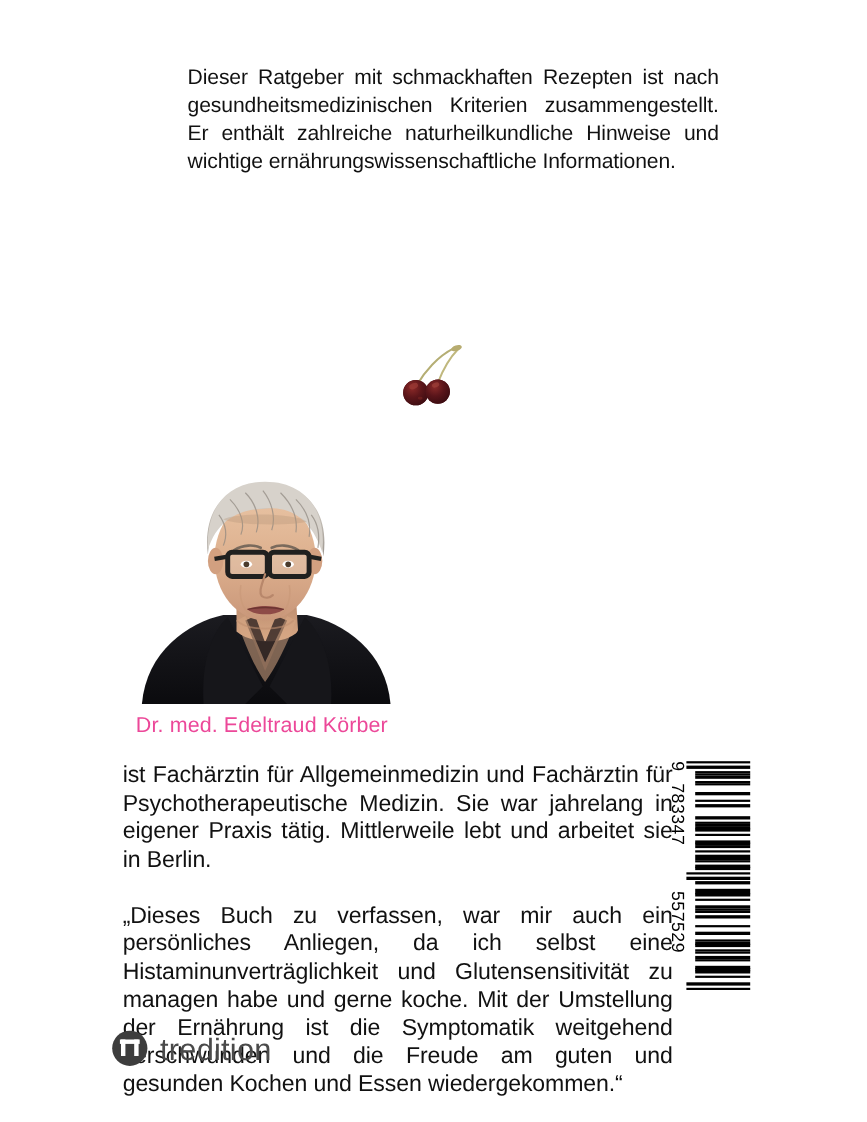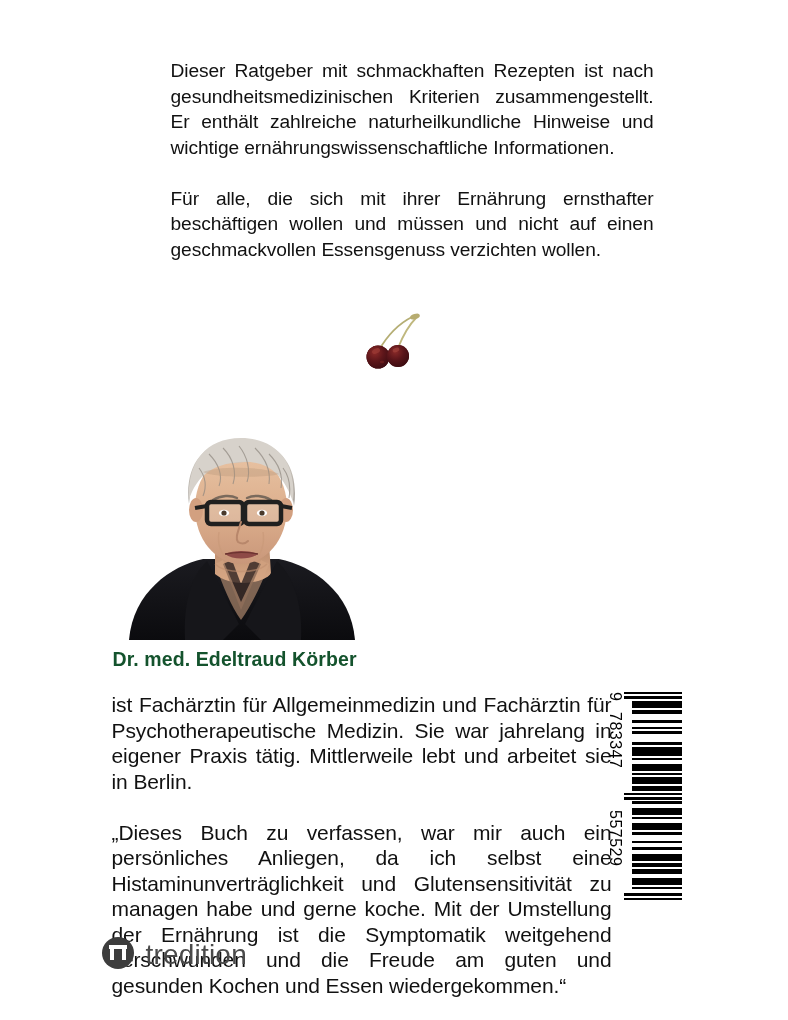--- a/index.html
+++ b/index.html
@@ -61,25 +61,25 @@
     width: 244px;
     height: 216px;
     background: #ffffff;
     overflow: hidden;
   }
   .portrait svg { display: block; }
 
   
   .author-name {
     position: absolute;
-    left: 73px;
+    left: 84px;
     top: 648px;
     font-size: 19.5px;
-    font-weight: bold;
-    color: #14532d;
+    font-weight: normal;
+    color: #ec4899;
     letter-spacing: 0.1px;
     white-space: nowrap;
   }
 
   
   .bio-block {
     position: absolute;
     left: 72px;
     top: 692px;
     width: 500px;
@@ -207,21 +207,20 @@
   }
 </style>
 </head>
 <body>
 
 <div class="page">
 
   <div class="blurb">
     <p>Dieser Ratgeber mit schmackhaften Rezepten ist nach gesundheitsmedizinischen Kriterien zusammengestellt. Er enthält zahlreiche naturheilkundliche Hinweise und wichtige ernährungswissenschaftliche Informationen.</p>
     <div class="gap"></div>
-    <p>Für alle, die sich mit ihrer Ernährung ernsthafter beschäftigen wollen und müssen und nicht auf einen geschmackvollen Essensgenuss verzichten wollen.</p>
   </div>
 
   <div class="cherries">
     <svg width="96" height="72" viewBox="0 0 96 72" xmlns="http://www.w3.org/2000/svg">
       <rect x="0" y="0" width="96" height="72" fill="#ffffff"></rect>
 
       <path d="M33 46 C 40 34, 52 20, 66 13" stroke="#b5ae74" stroke-width="1.8" fill="none" stroke-linecap="round"></path>
       <path d="M52 44 C 56 34, 62 22, 70 14" stroke="#c0b87e" stroke-width="1.8" fill="none" stroke-linecap="round"></path>
       <ellipse cx="69" cy="12.5" rx="5" ry="2.6" fill="#b7ac70" transform="rotate(-18 69 12.5)"></ellipse>
 

